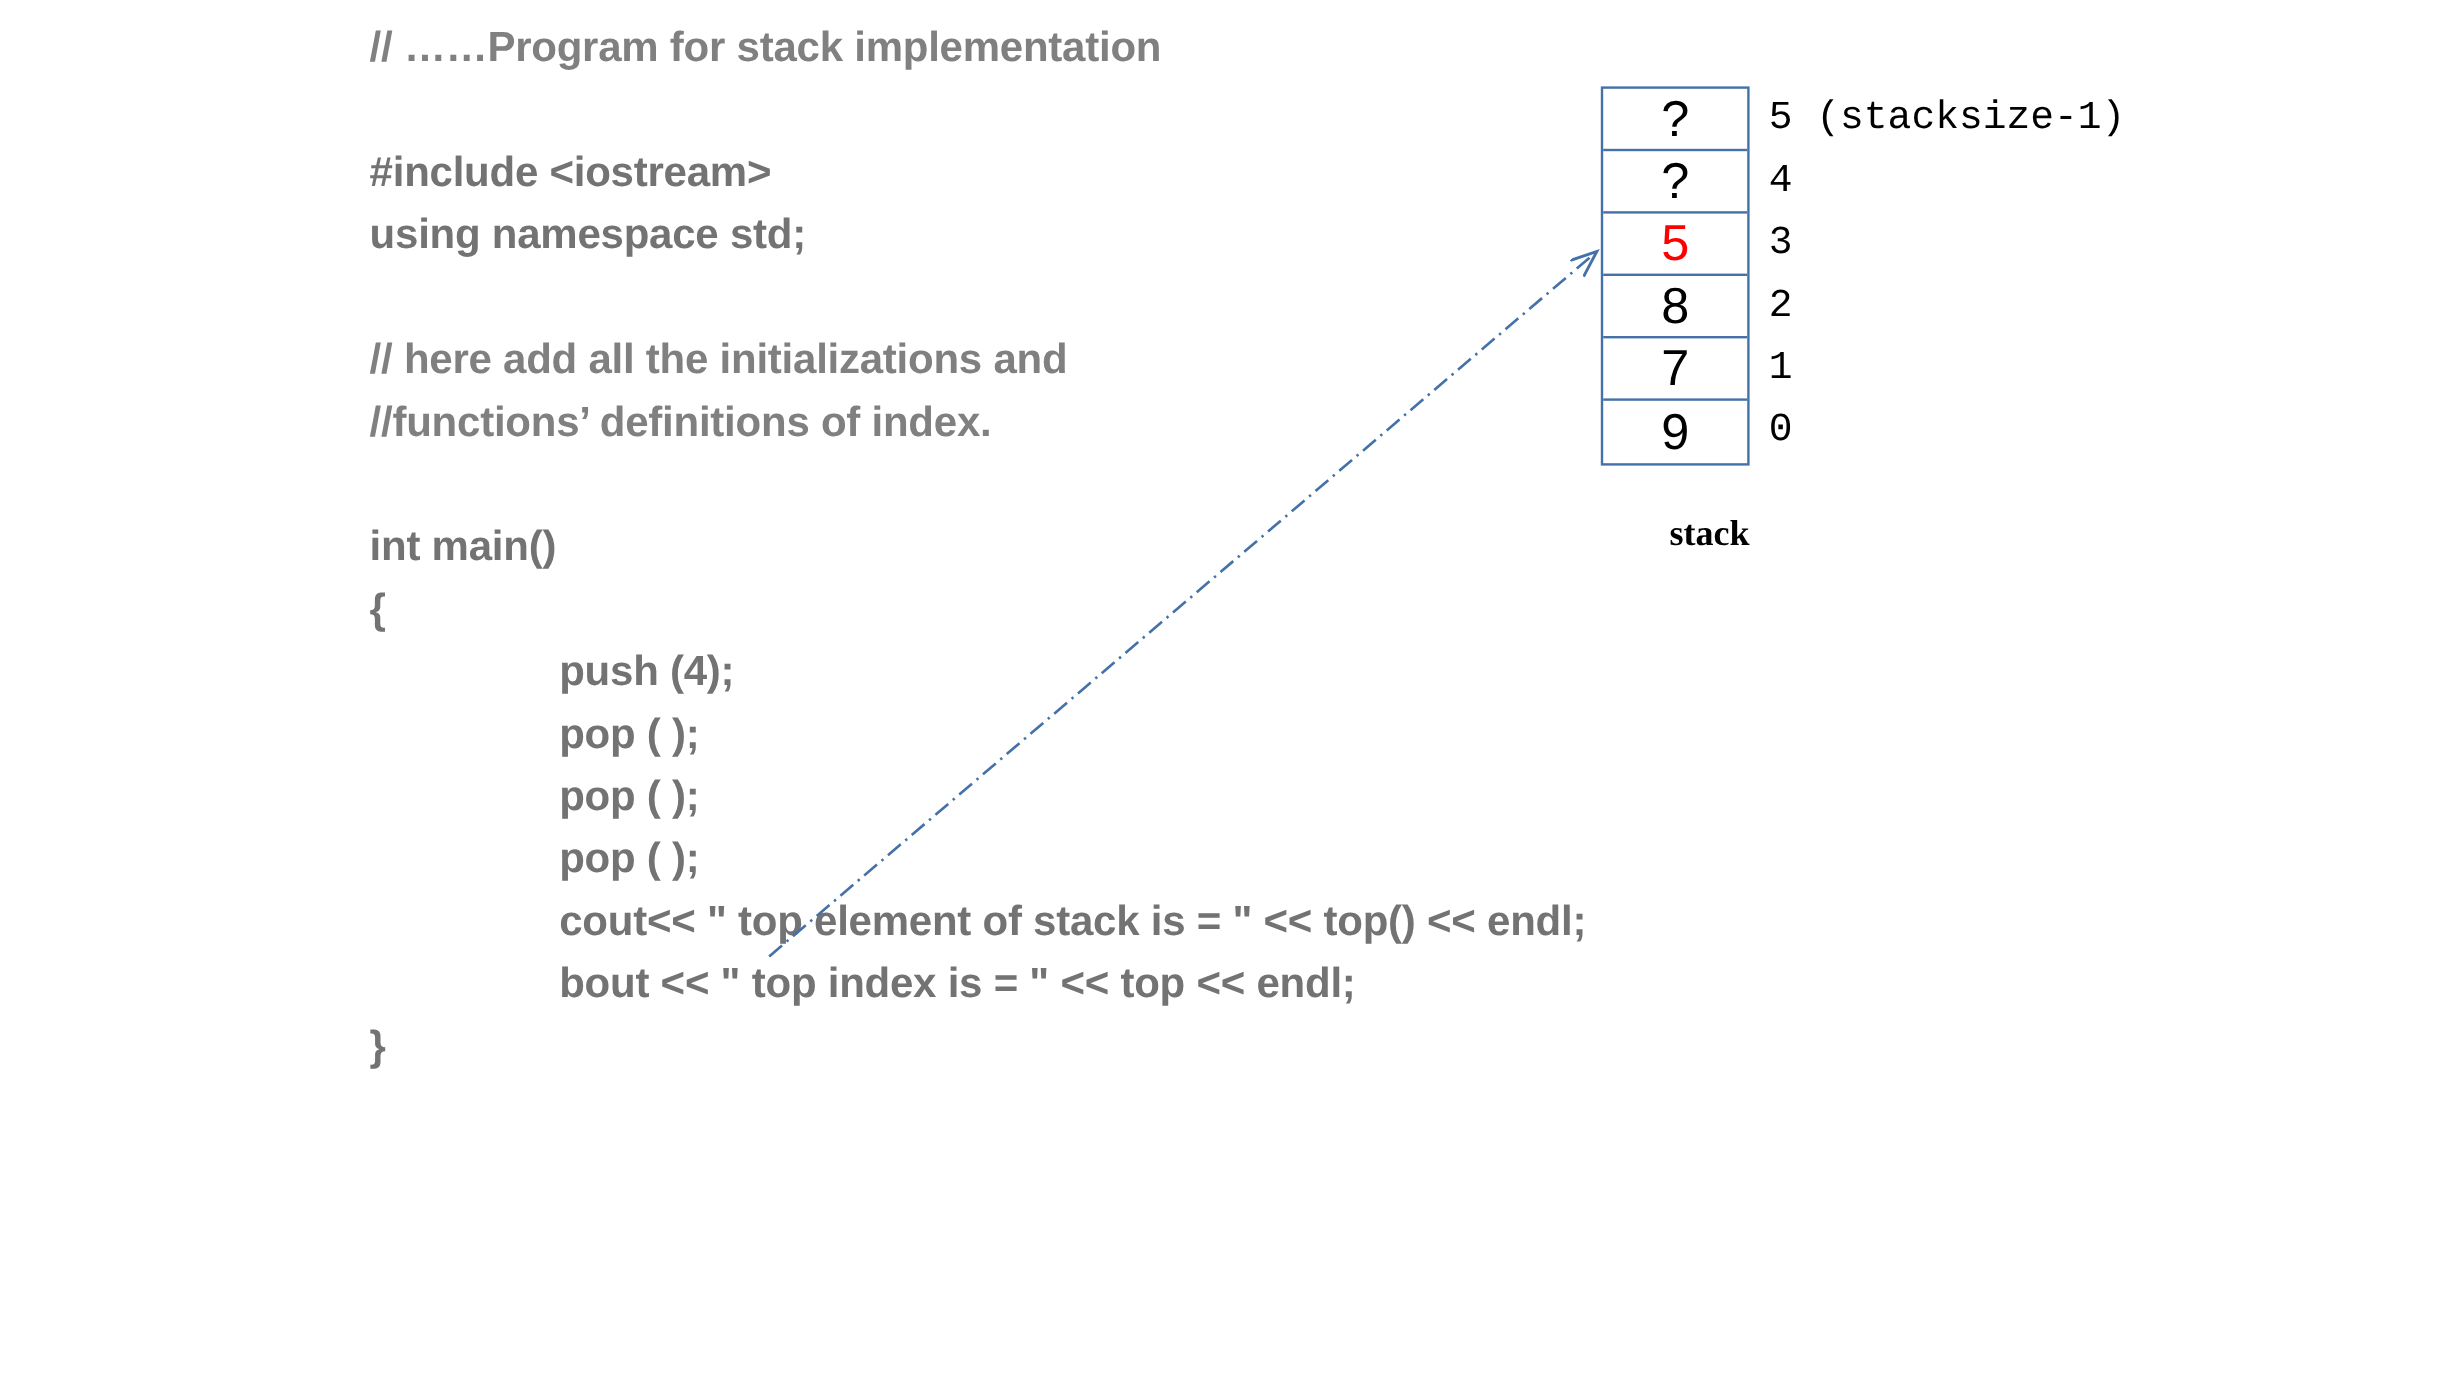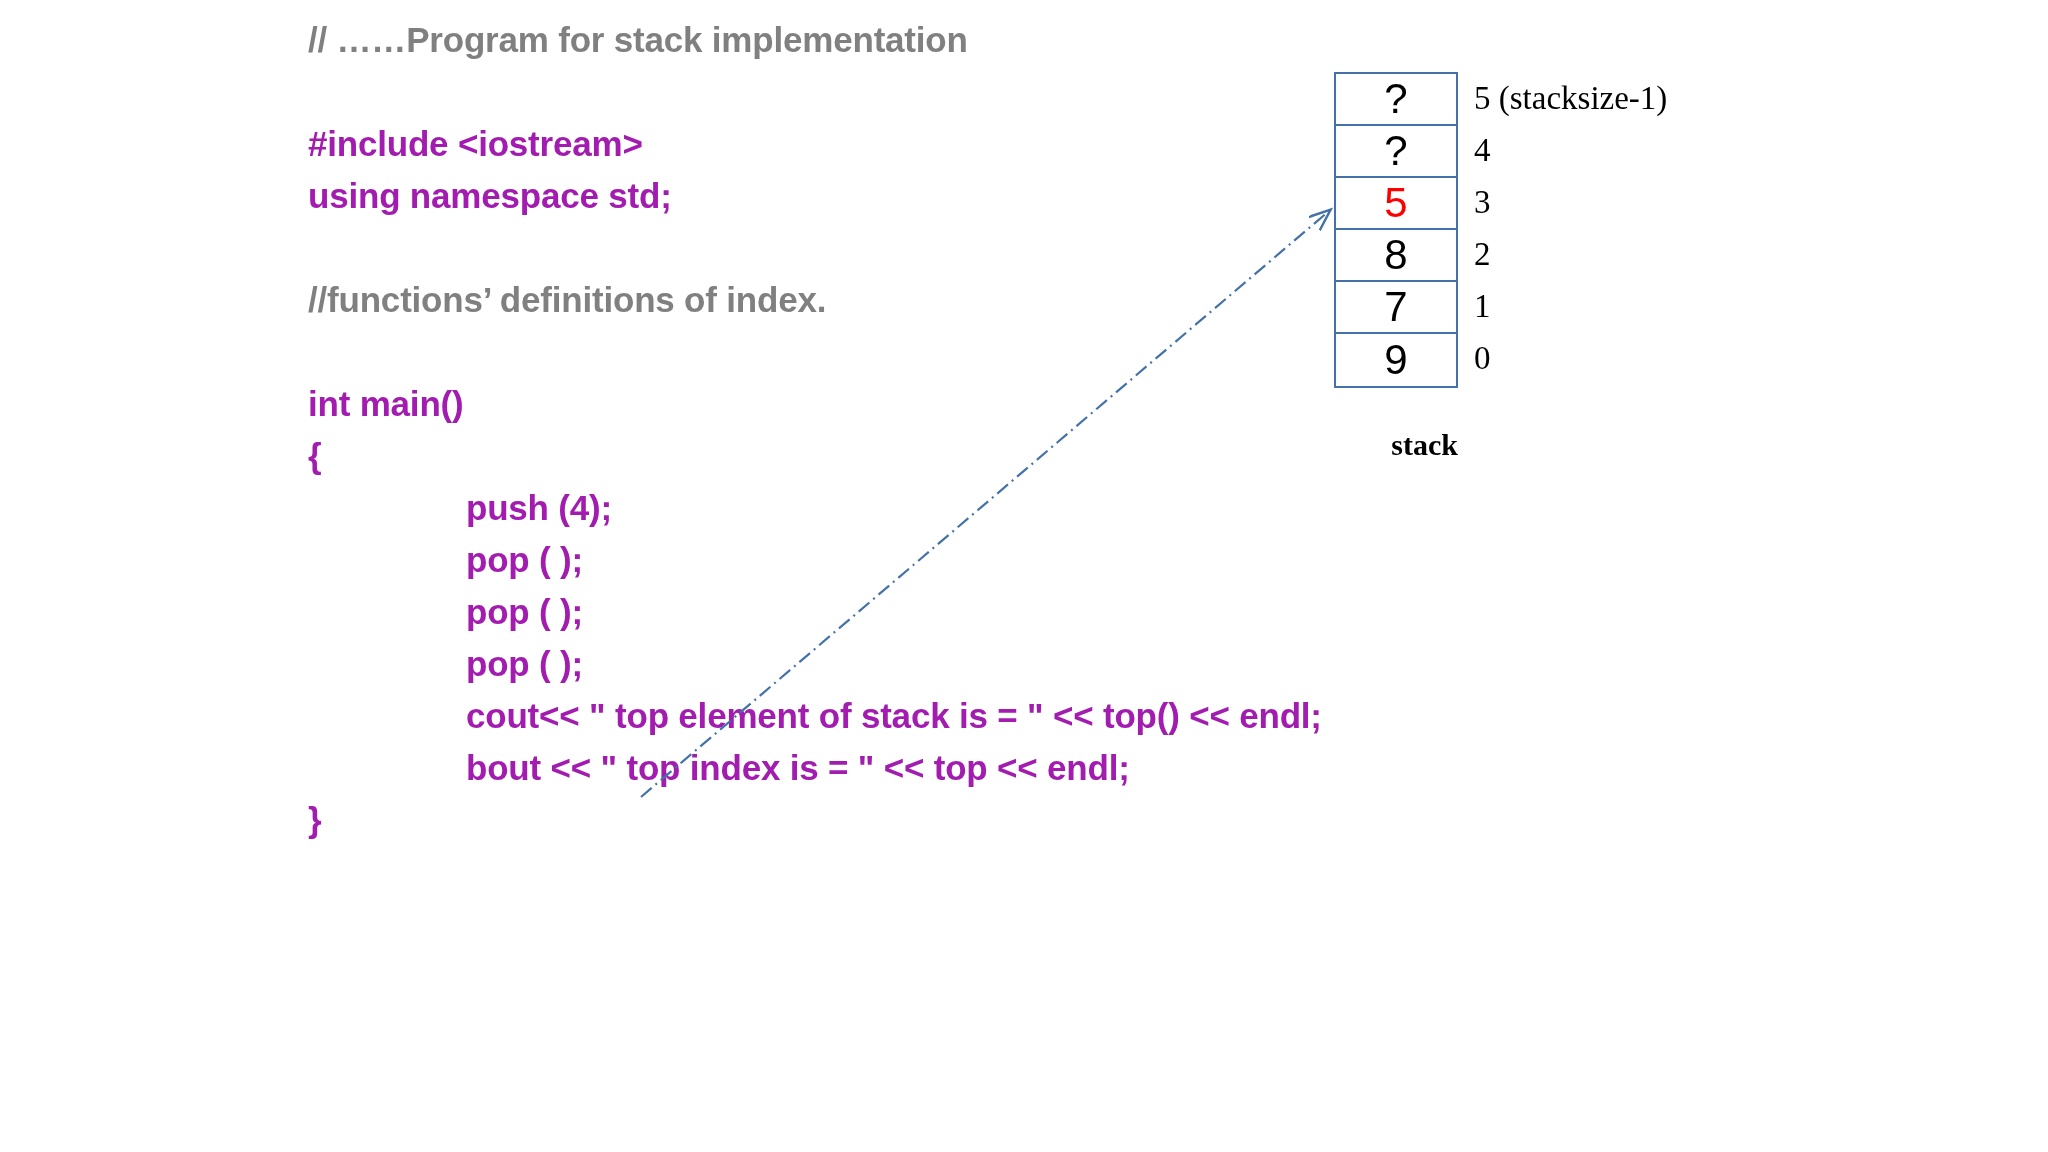--- a/index.html
+++ b/index.html
@@ -21,21 +21,21 @@
     position: absolute;
     left: 308px;
     top: 14px;
     width: 1000px;
   }
   .code-line {
     font-family: "Liberation Sans", sans-serif;
     font-weight: bold;
     font-size: 35px;
     line-height: 52px;
-    color: #a21caf;
+    color: #737373;
     white-space: pre;
     letter-spacing: -0.2px;
   }
   .code-line.comment {
     color: #808080;
   }
   .code-line.blank {
     color: transparent;
   }
   .code-line.indent {
@@ -80,21 +80,21 @@
   
   #stack-index-labels {
     position: absolute;
     left: 1474px;
     top: 72px;
   }
   .index-label {
     height: 52px;
     display: flex;
     align-items: center;
-    font-family: Liberation Serif, serif;
+    font-family: Liberation Mono, monospace;
     font-size: 33px;
     line-height: 33px;
     color: #000000;
     white-space: pre;
   }
 
   
   #stack-caption {
     position: absolute;
     left: 1334px;
@@ -121,20 +121,21 @@
 <body>
 
 <div id="page">
 
   <div id="code-listing">
       <div class="code-line comment">// ……Program for stack implementation</div>
       <div class="code-line blank"> </div>
       <div class="code-line">#include &lt;iostream&gt;</div>
       <div class="code-line">using namespace std;</div>
       <div class="code-line blank"> </div>
+      <div class="code-line comment">// here add all the initializations and</div>
       <div class="code-line comment">//functions’ definitions of index.</div>
       <div class="code-line blank"> </div>
       <div class="code-line">int main()</div>
       <div class="code-line">{</div>
       <div class="code-line indent">push (4);</div>
       <div class="code-line indent">pop ( );</div>
       <div class="code-line indent">pop ( );</div>
       <div class="code-line indent">pop ( );</div>
       <div class="code-line indent">cout&lt;&lt; " top element of stack is = " &lt;&lt; top() &lt;&lt; endl;</div>
       <div class="code-line indent">bout &lt;&lt; " top index is = " &lt;&lt; top &lt;&lt; endl;</div>

